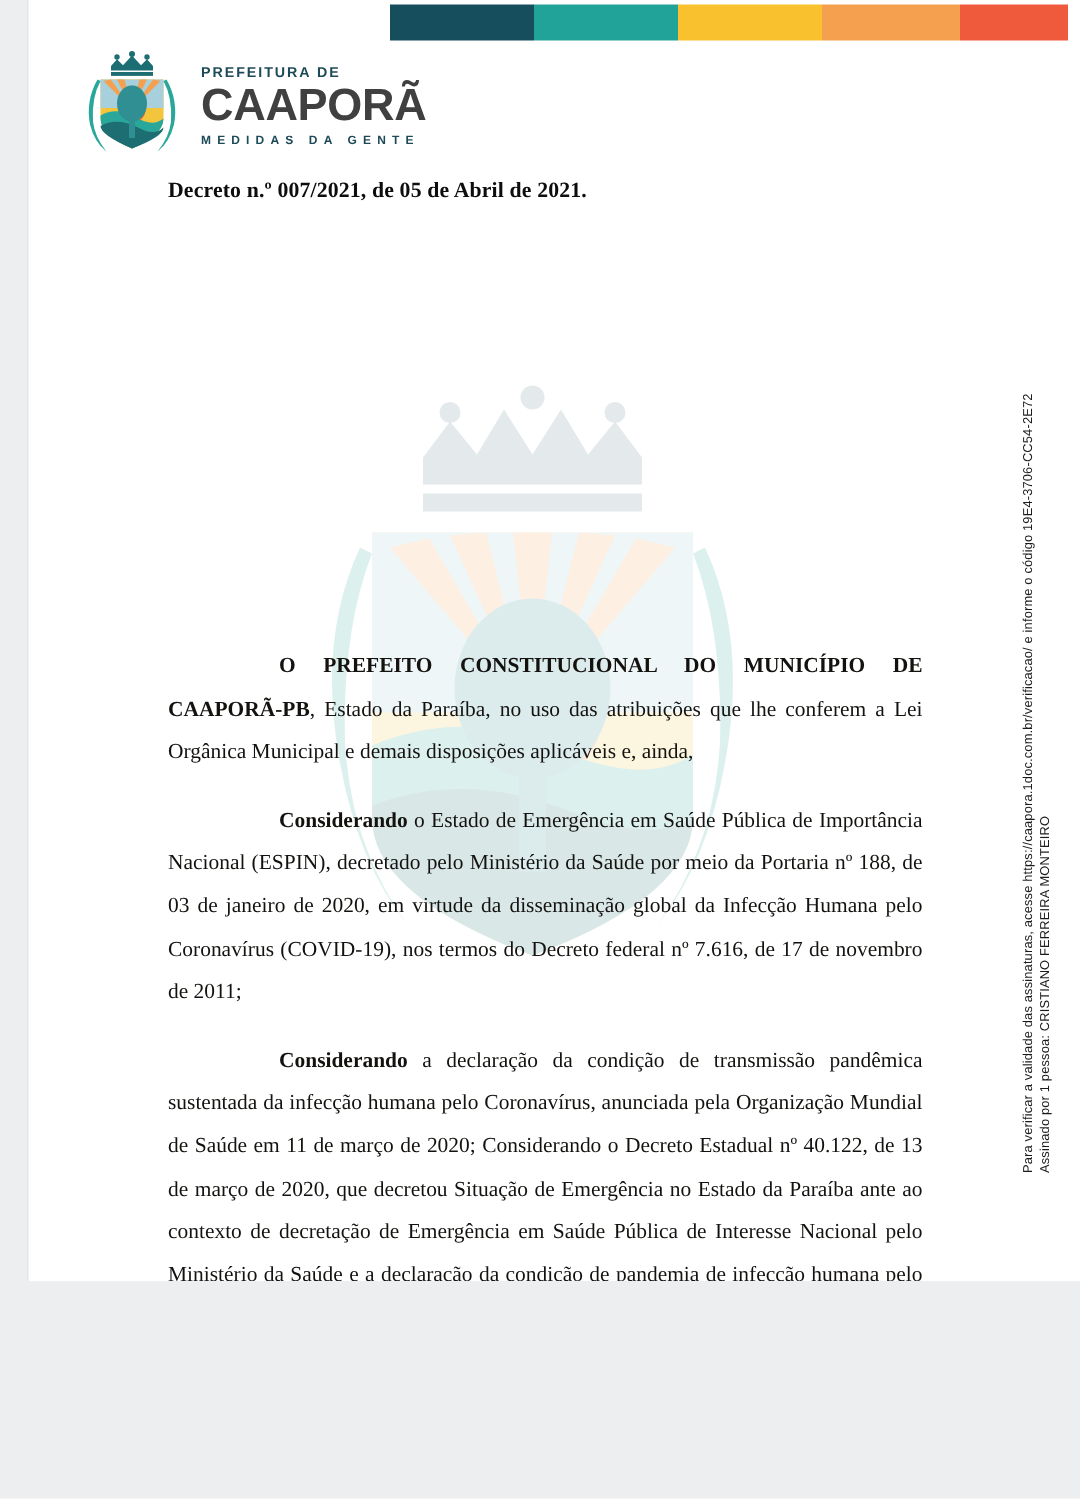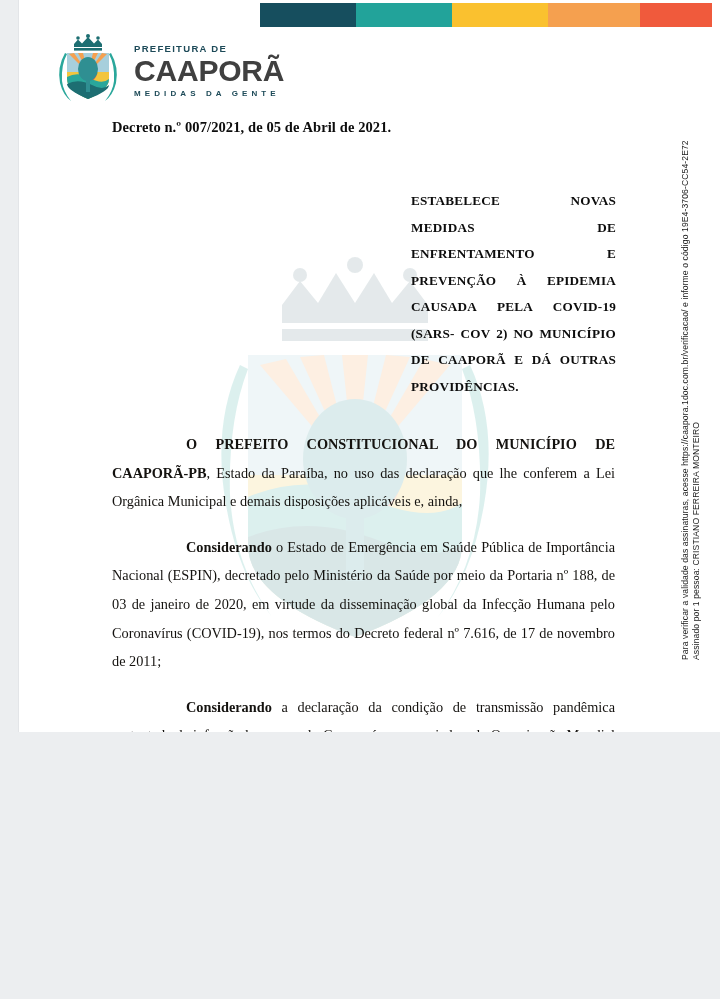--- a/index.html
+++ b/index.html
@@ -3,21 +3,21 @@
 <meta charset="utf-8">
 <style>
   html, body {
     margin: 0;
     padding: 0;
     background: #eceef0;
   }
   #page {
     position: relative;
     width: 720px;
-    height: 732px;
+    height: 854px;
     overflow: hidden;
     background: #eceef0;
     font-family: "Liberation Serif", serif;
   }
   
   #sheet {
     position: absolute;
     left: 18px;
     top: 0;
     width: 702px;
@@ -264,25 +264,24 @@
     </div>
     <div id="logo-words">
       <div id="logo-pref">PREFEITURA DE</div>
       <div id="logo-city">CAAPORÃ</div>
       <div id="logo-tag">MEDIDAS DA GENTE</div>
     </div>
   </div>
 
   <div id="doc-title">Decreto n.º 007/2021, de 05 de Abril  de 2021.</div>
 
-  <div id="summary">ESTABELECE NOVAS MEDIDAS DE ENFRENTAMENTO E PREVENÇÃO À EPIDEMIA CAUSADA PELA COVID-19 (SARS- COV 2) NO MUNICÍPIO DE CAAPORÃ E DÁ OUTRAS PROVIDÊNCIAS.</div>
 
   <div id="body-text">
     <p>
-      <span class="indent"></span><span class="b">O PREFEITO CONSTITUCIONAL DO MUNICÍPIO DE CAAPORÃ-PB</span><span>, Estado da Paraíba, no uso das declaração que lhe conferem a Lei Orgânica Municipal e demais disposições aplicáveis e, ainda,</span>
+      <span class="indent"></span><span class="b">O PREFEITO CONSTITUCIONAL DO MUNICÍPIO DE CAAPORÃ-PB</span><span>, Estado da Paraíba, no uso das atribuições que lhe conferem a Lei Orgânica Municipal e demais disposições aplicáveis e, ainda,</span>
     </p>
     <p>
       <span class="indent"></span><span class="b">Considerando</span><span> o Estado de Emergência em Saúde Pública de Importância Nacional (ESPIN), decretado pelo Ministério da Saúde por meio da Portaria nº 188, de 03 de janeiro de 2020, em virtude da disseminação global da Infecção Humana pelo Coronavírus (COVID-19), nos termos do Decreto federal nº 7.616, de 17 de novembro de 2011;</span>
     </p>
     <p>
       <span class="indent"></span><span class="b">Considerando</span><span> a declaração da condição de transmissão pandêmica sustentada da infecção humana pelo Coronavírus, anunciada pela Organização Mundial de Saúde em 11 de março de 2020; Considerando o Decreto Estadual nº 40.122, de 13 de março de 2020, que decretou Situação de Emergência no Estado da Paraíba ante ao contexto de decretação de Emergência em Saúde Pública de Interesse Nacional pelo Ministério da Saúde e a declaração da condição de pandemia de infecção humana pelo Coronavírus definida pela Organização Mundial de Saúde;</span>
     </p>
   </div>
 
   <div id="sig-strip">

